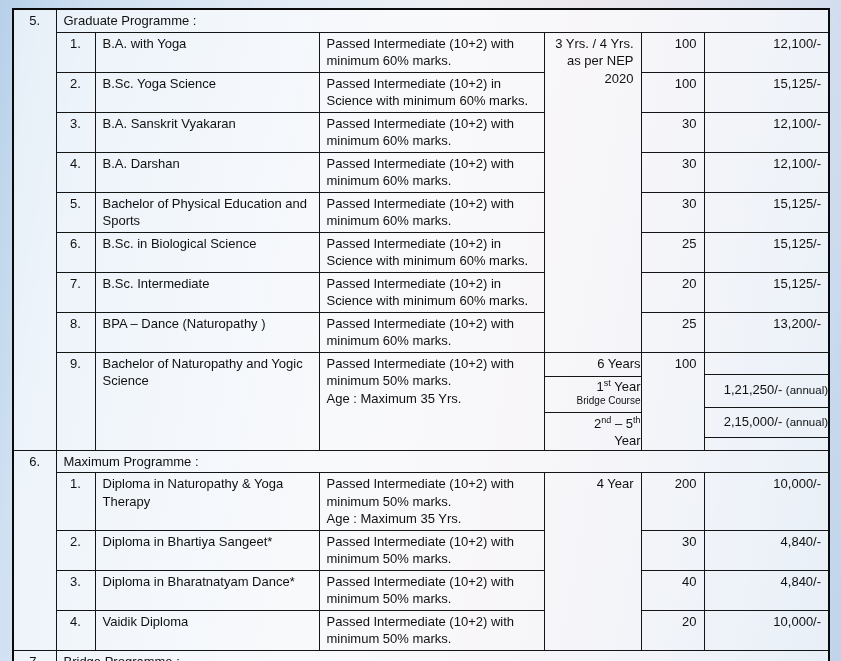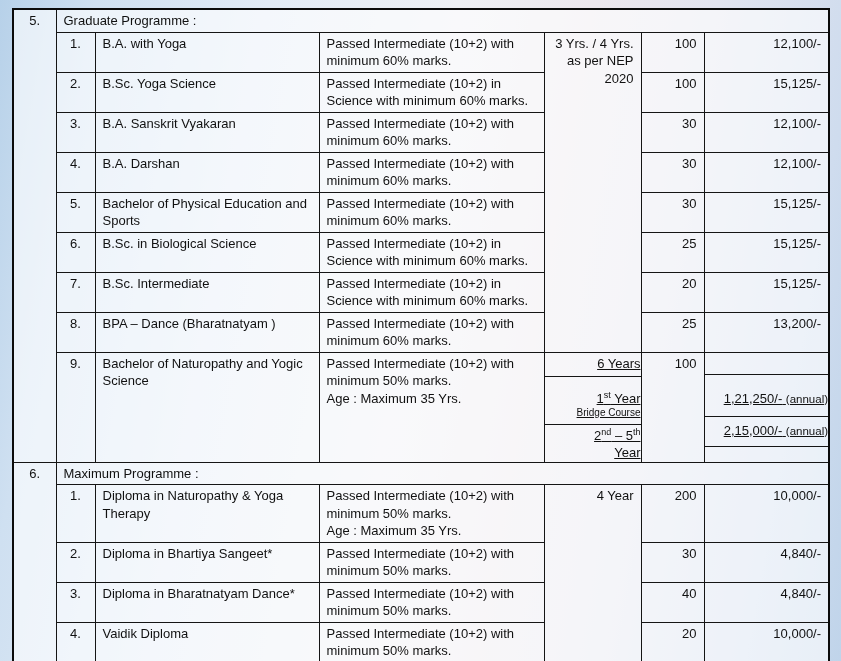--- a/index.html
+++ b/index.html
@@ -20,26 +20,26 @@
     padding:2px 7px;
     font-size:13px;line-height:17.5px;
     background:rgba(255,255,255,0.62);
     overflow:hidden;
   }
   .c-sn{text-align:center;padding:2px 0;}
   .c-num{text-align:center;padding:2px 0;}
   .c-dur,.c-seats,.c-fee{text-align:right;margin-left:8px;}
   .sec-title{font-weight:normal;}
   .h20{height:20px}.h38{height:38px}.h39{height:39px}.h54{height:54px}.h97{height:97px}
-  .nopad{padding:0;text-decoration:underline;}
+  .nopad{padding:0;}
   .sub1{height:21px;border-bottom:1.5px solid #151515;padding-top:2px;}
-  .sub2{height:34px;border-bottom:1.5px solid #151515;padding-top:13px;}
+  .sub2{height:34px;border-bottom:1.5px solid #151515;padding-top:1px;}
   .sub3{padding-top:2px;}
   .fsub1{height:21px;border-bottom:1.5px solid #151515;}
-  .fsub2{height:26px;border-bottom:1.5px solid #151515;padding-top:15px;white-space:nowrap;}
+  .fsub2{height:26px;border-bottom:1.5px solid #151515;padding-top:6px;white-space:nowrap;}
   .fsub3{height:24px;border-bottom:1.5px solid #151515;padding-top:5px;white-space:nowrap;}
   sup{font-size:9px;line-height:0;}
   .small{font-size:10px;line-height:12px;}
   .note{font-size:11.5px;}
 </style>
 </head>
 <body>
 
 <div class="page">
   <table class="adm">
@@ -103,21 +103,21 @@
     </tr>
     <tr class="h39">
       <td class="c-num">7.</td>
       <td>B.Sc. Intermediate</td>
       <td>Passed Intermediate (10+2) in Science with minimum 60% marks.</td>
       <td class="c-seats">20</td>
       <td class="c-fee">15,125/-</td>
     </tr>
     <tr class="h38">
       <td class="c-num">8.</td>
-      <td>BPA – Dance (Bharatnatyam )</td>
+      <td>BPA – Dance (Naturopathy )</td>
       <td>Passed Intermediate (10+2) with minimum 60% marks.</td>
       <td class="c-seats">25</td>
       <td class="c-fee">13,200/-</td>
     </tr>
 
     <tr class="h97">
       <td class="c-num">9.</td>
       <td>Bachelor of Naturopathy and Yogic Science</td>
       <td>
         <div>Passed Intermediate (10+2) with minimum 50% marks.</div>

